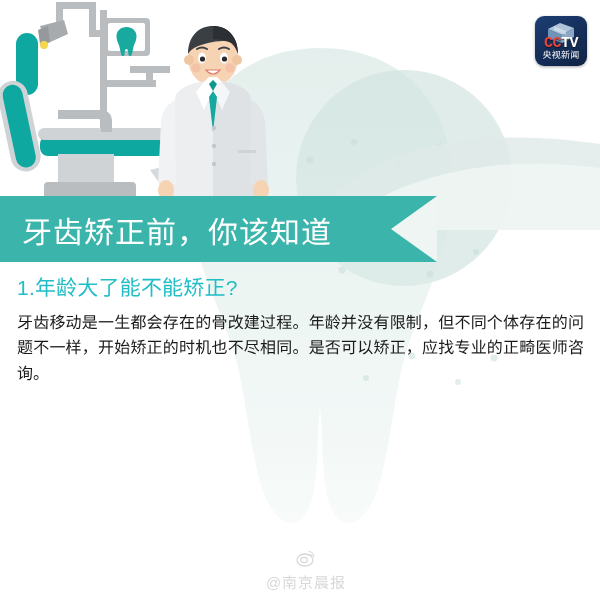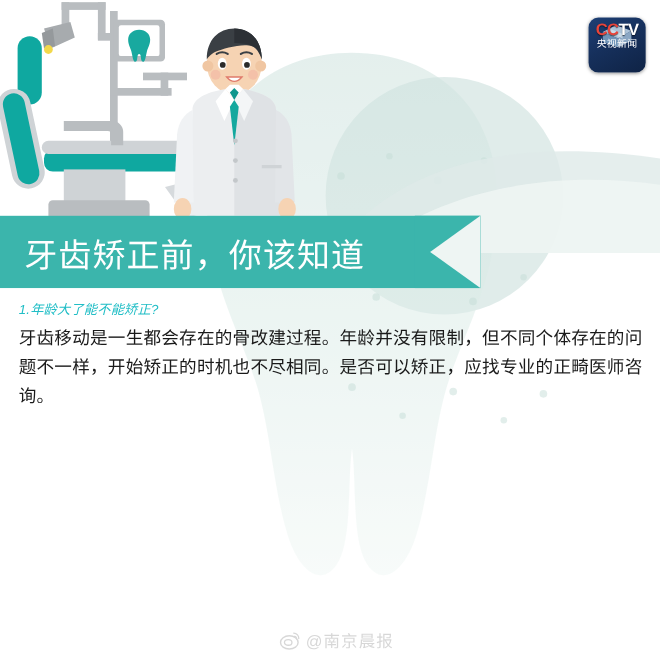--- a/index.html
+++ b/index.html
@@ -72,22 +72,23 @@
     height: 50px;
     border-radius: 9px;
     background: linear-gradient(150deg, #1d3f75 0%, #16305c 45%, #0f2345 100%);
     box-shadow: 0 1px 3px rgba(0,0,0,.35);
     overflow: hidden;
     z-index: 6;
     display: flex;
     flex-direction: column;
     align-items: center;
     justify-content: flex-end;
-    padding-bottom: 20px;
+    padding-bottom: 4px;
     box-sizing: border-box;
+    font-family: Liberation Mono, monospace;
   }
   .cctv-cube {
     position: absolute;
     left: 9px;
     top: 5px;
     width: 34px;
     height: 24px;
   }
   .cctv-word {
     position: relative;
@@ -150,26 +151,25 @@
     left: 0;
     top: 272px;
     width: 600px;
     z-index: 3;
     box-sizing: border-box;
     padding: 0 16px 0 17px;
   }
   .qa-block { margin-bottom: 16px; }
   .qa-heading {
     color: #21bec6;
-    font-size: 12px;
+    font-size: 21px;
     line-height: 1.5;
     margin: 0 0 6px 0;
     font-weight: normal;
     letter-spacing: .2px;
-    font-style: italic;
   }
   .qa-body {
     color: #1a1a1a;
     font-size: 16px;
     line-height: 1.62;
     margin: 0;
     text-align: justify;
     letter-spacing: .1px;
   }
   .gap-1 { height: 14px; }
@@ -180,20 +180,21 @@
     left: 12px;
     right: 0;
     bottom: 8px;
     display: flex;
     align-items: center;
     justify-content: center;
     gap: 4px;
     opacity: .30;
     z-index: 7;
     pointer-events: none;
+    flex-direction: column;
   }
   .watermark-text {
     font-size: 15px;
     color: #7d7d7d;
     letter-spacing: 1px;
   }
 </style>
 </head>
 <body>
 

